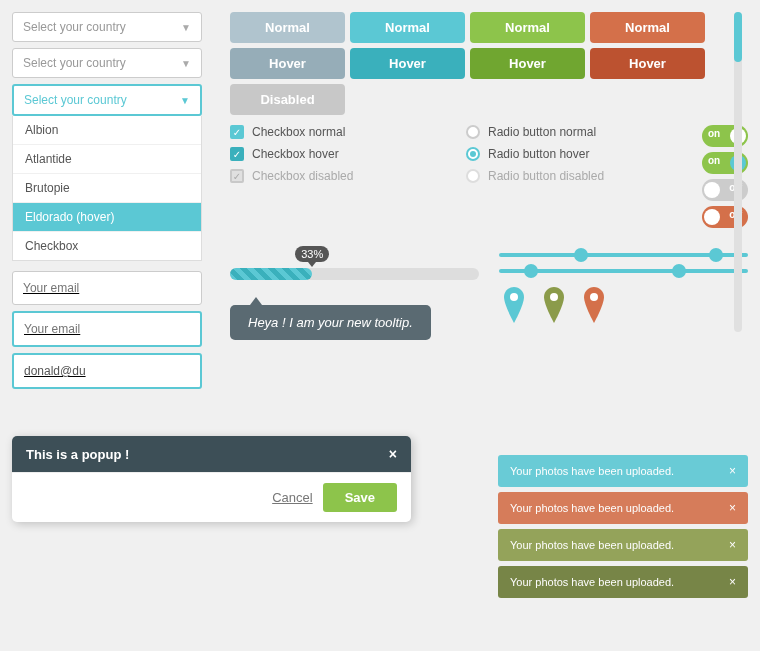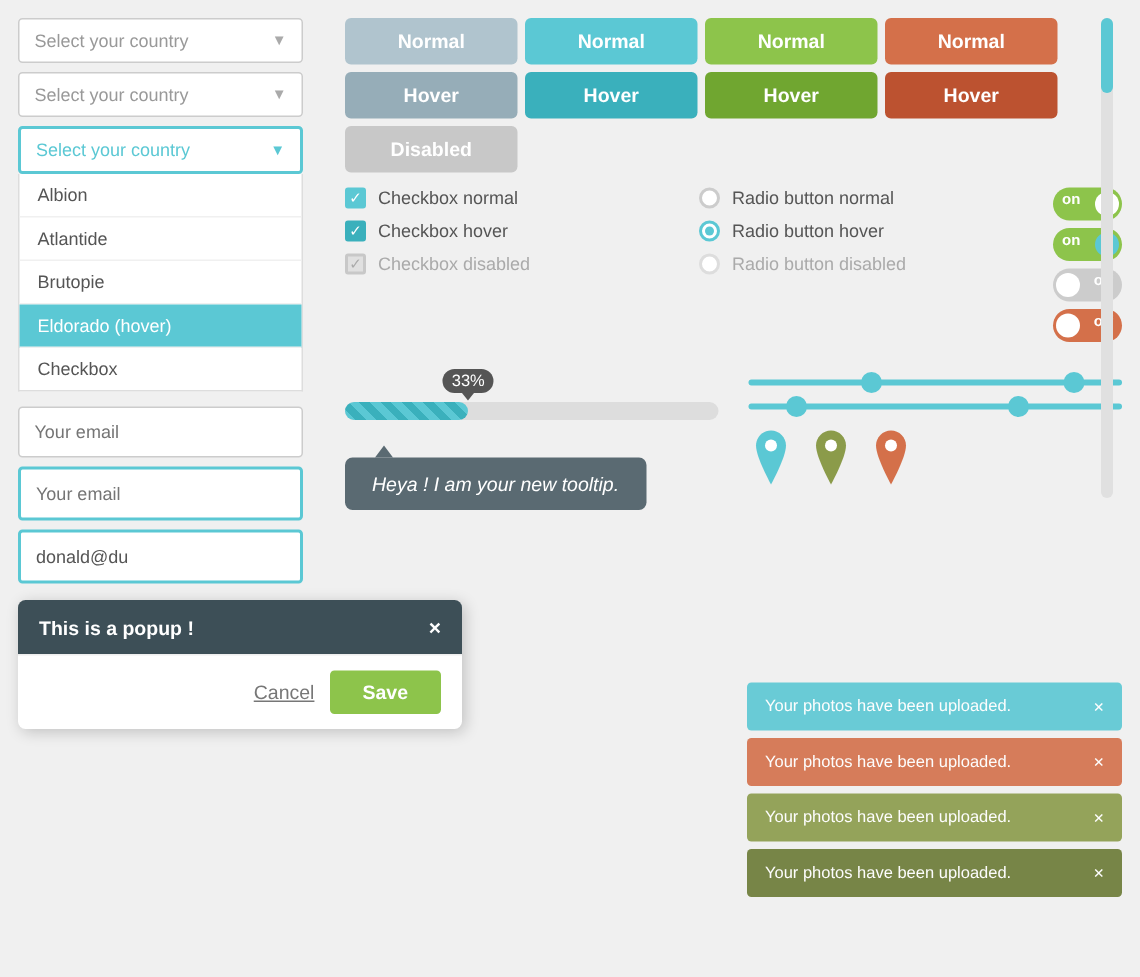--- a/index.html
+++ b/index.html
@@ -341,22 +341,22 @@
       width: 30px;
       height: 40px;
       position: relative;
     }
     .pin svg { width: 30px; height: 40px; }
 
     
     .popup-section {
       position: absolute;
       left: 12px;
-      top: 400px;
-      width: 296px;
+      top: 436px;
+      width: 399px;
     }
     .popup {
       background: #fff;
       border-radius: 5px;
       overflow: hidden;
       box-shadow: 2px 2px 10px rgba(0,0,0,0.2);
     }
     .popup-header {
       background: #3d4f57;
       color: #fff;
@@ -475,21 +475,21 @@
     </div>
 
     <div class="dropdown-list">
       <div class="item">Albion</div>
       <div class="item">Atlantide</div>
       <div class="item">Brutopie</div>
       <div class="item hovered">Eldorado (hover)</div>
       <div class="item">Checkbox</div>
     </div>
 
-    <div style="margin-top:10px;">
+    <div style="margin-top:10px;text-decoration:underline;">
       <input class="input-normal" type="text" placeholder="Your email" style="">
       <input class="input-focused" type="text" placeholder="Your email" style="">
       <input class="input-focused" type="text" value="donald@du" style="">
 
     </div>
   </div>
 
   <div class="right-area">
 
     <div class="buttons-section">

